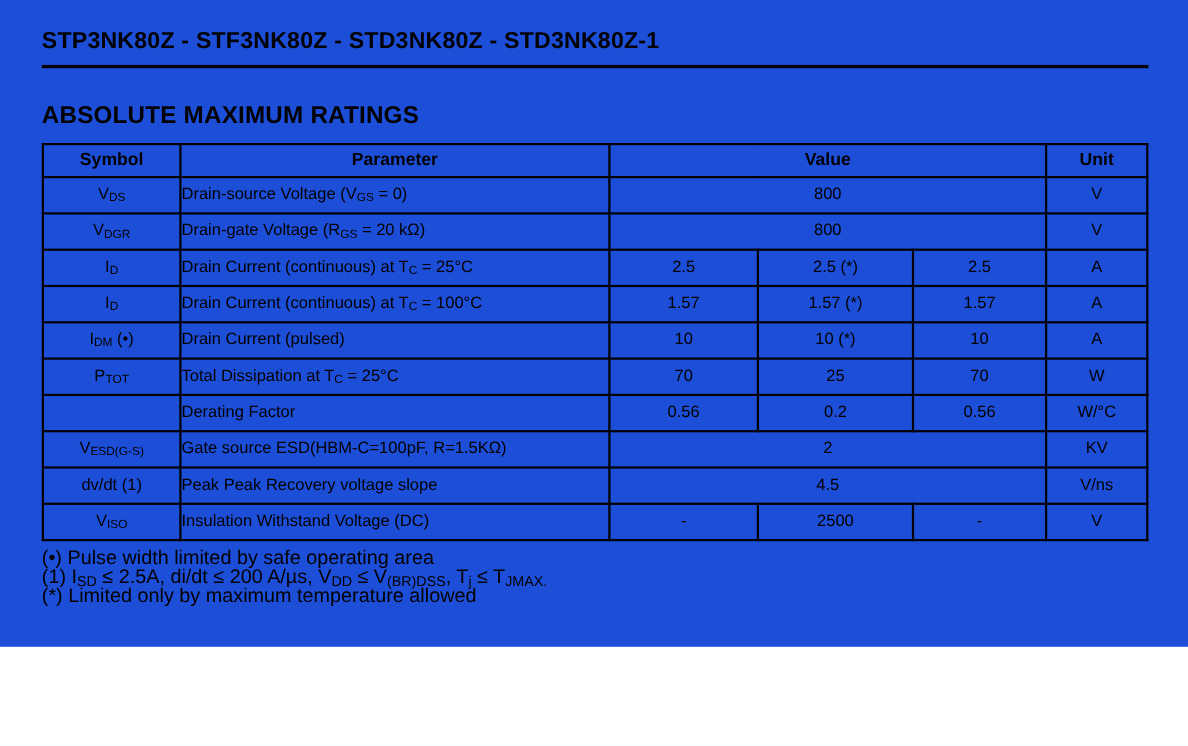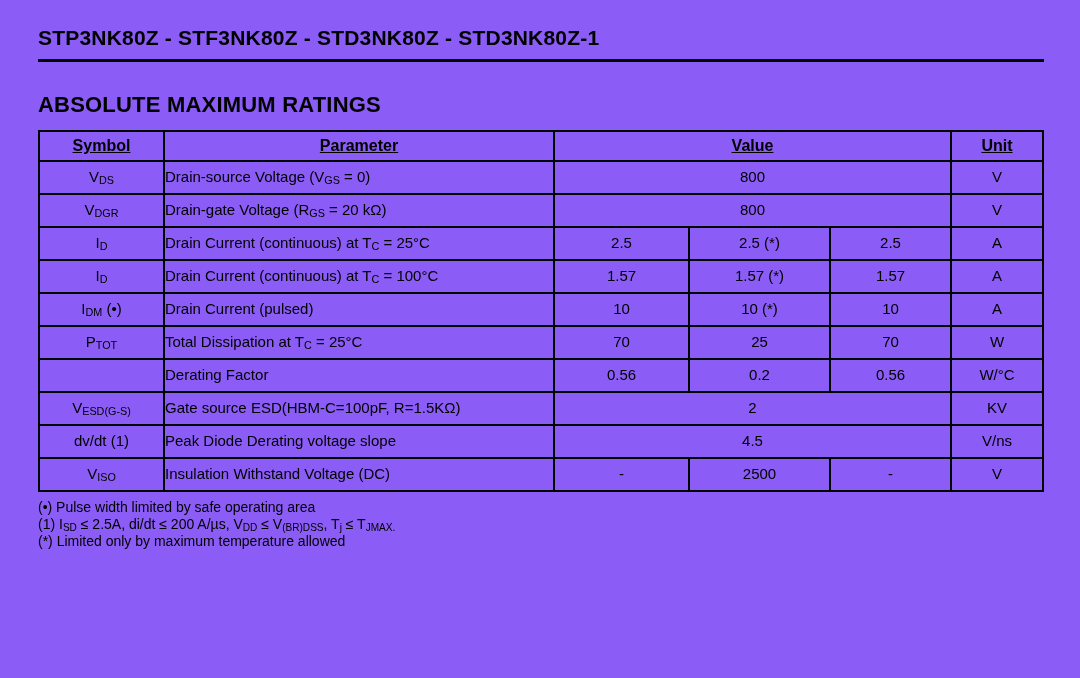--- a/index.html
+++ b/index.html
@@ -3,22 +3,22 @@
 <meta charset="utf-8">
 <style>
   * { margin:0; padding:0; box-sizing:border-box; }
   html, body { background:#ffffff; }
   body {
     width:1080px; height:678px;
     font-family:"Liberation Sans", sans-serif;
     color:#000;
   }
   .page {
-    width:1080px; height:678px;
-    background:#8b5cf6;
+    width:1080px; height:588px;
+    background:#1d4ed8;
     padding:26px 36px 0 38px;
     overflow:hidden;
   }
   .doc-title {
     font-size:21px;
     font-weight:bold;
     letter-spacing:0.2px;
     padding-bottom:9px;
     border-bottom:3px solid #000;
   }
@@ -32,21 +32,21 @@
     margin-top:12px;
     border-collapse:collapse;
     table-layout:fixed;
     width:1004px;
   }
   table.ratings th, table.ratings td {
     border:2px solid #000;
     vertical-align:middle;
     overflow:hidden;
   }
-  thead th { font-weight:bold; text-align:center;text-decoration:underline; }
+  thead th { font-weight:bold; text-align:center; }
   .h-main { font-size:16px; height:30px; padding:3px 4px; }
   .h-sub  { font-size:13px; height:48px; line-height:1.3; padding:2px 2px; }
   tbody td {
     font-size:15px;
     height:33px;
     text-align:center;
     padding:3px 4px;
     line-height:1.25;
   }
   tbody td.cell-parameter {
@@ -54,21 +54,21 @@
     padding-left:0;
     padding-right:6px;
   }
   sub {
     font-size:0.72em;
     vertical-align:-0.18em;
     line-height:0;
   }
   .footnotes {
     margin-top:7px;
-    font-size:14px;
+    font-size:18px;
     line-height:17px;
   }
   .footnote { white-space:nowrap; }
 </style>
 </head>
 <body>
 
 <div class="page">
 
   <h1 class="doc-title">STP3NK80Z - STF3NK80Z - STD3NK80Z - STD3NK80Z-1</h1>
@@ -146,21 +146,21 @@
           <td class="cell-unit">W/°C</td>
         </tr>
         <tr>
           <td class="cell-symbol">V<sub>ESD(G-S)</sub></td>
           <td class="cell-parameter">Gate source ESD(HBM-C=100pF, R=1.5KΩ)</td>
           <td colspan="3" class="cell-value">2</td>
           <td class="cell-unit">KV</td>
         </tr>
         <tr>
           <td class="cell-symbol">dv/dt (1)</td>
-          <td class="cell-parameter">Peak Diode Derating voltage slope</td>
+          <td class="cell-parameter">Peak Peak Recovery voltage slope</td>
           <td colspan="3" class="cell-value">4.5</td>
           <td class="cell-unit">V/ns</td>
         </tr>
         <tr>
           <td class="cell-symbol">V<sub>ISO</sub></td>
           <td class="cell-parameter">Insulation Withstand Voltage (DC)</td>
           <td class="cell-value">-</td>
           <td class="cell-value">2500</td>
           <td class="cell-value">-</td>
           <td class="cell-unit">V</td>

